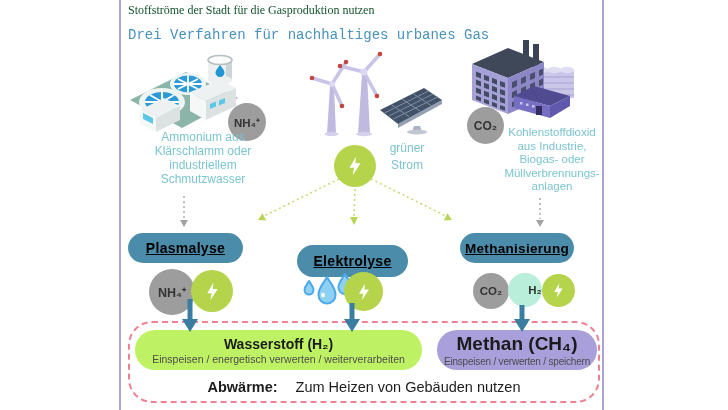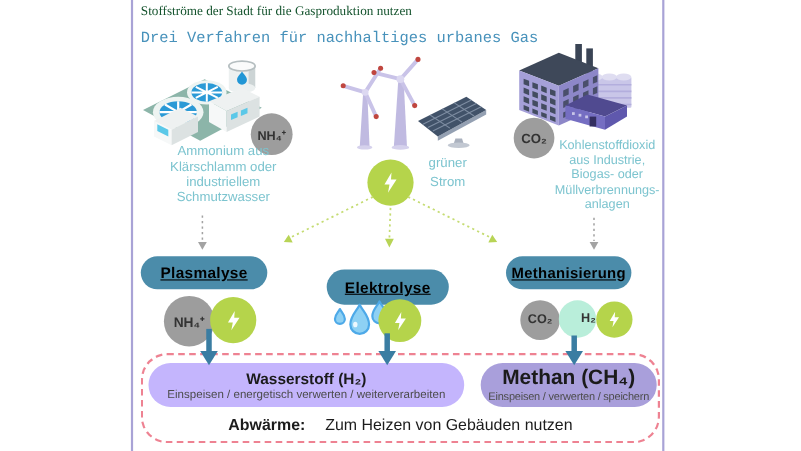--- a/index.html
+++ b/index.html
@@ -208,21 +208,21 @@
   </div>
   <div class="abs process-pill" style="left:297px; top:245px; width:111px; height:32px;">
     <span>Elektrolyse</span>
   </div>
   <div class="abs process-pill" style="left:460px; top:233px; width:114px; height:30px; font-size:13.5px;">
     <span>Methanisierung</span>
   </div>
 
   <div class="abs dashed-box" style="left:128px; top:321px; width:472px; height:82px;"></div>
 
-  <div class="abs out-box" style="left:135px; top:330px; width:287px; height:40px; background:#c4b5fd;">
+  <div class="abs out-box" style="left:135px; top:330px; width:287px; height:40px; background:#bef264;">
     <div class="out-title">Wasserstoff (H₂)</div>
     <div class="out-sub">Einspeisen / energetisch verwerten / weiterverarbeiten</div>
   </div>
 
   <div class="abs out-box" style="left:437px; top:330px; width:160px; height:40px; background:#a99fdb;">
     <div class="out-title" style="font-size:19px;">Methan (CH₄)</div>
     <div class="out-sub tight">Einspeisen / verwerten / speichern</div>
   </div>
 
   <div class="abs footer-note" style="left:128px; top:379px; width:472px;">

